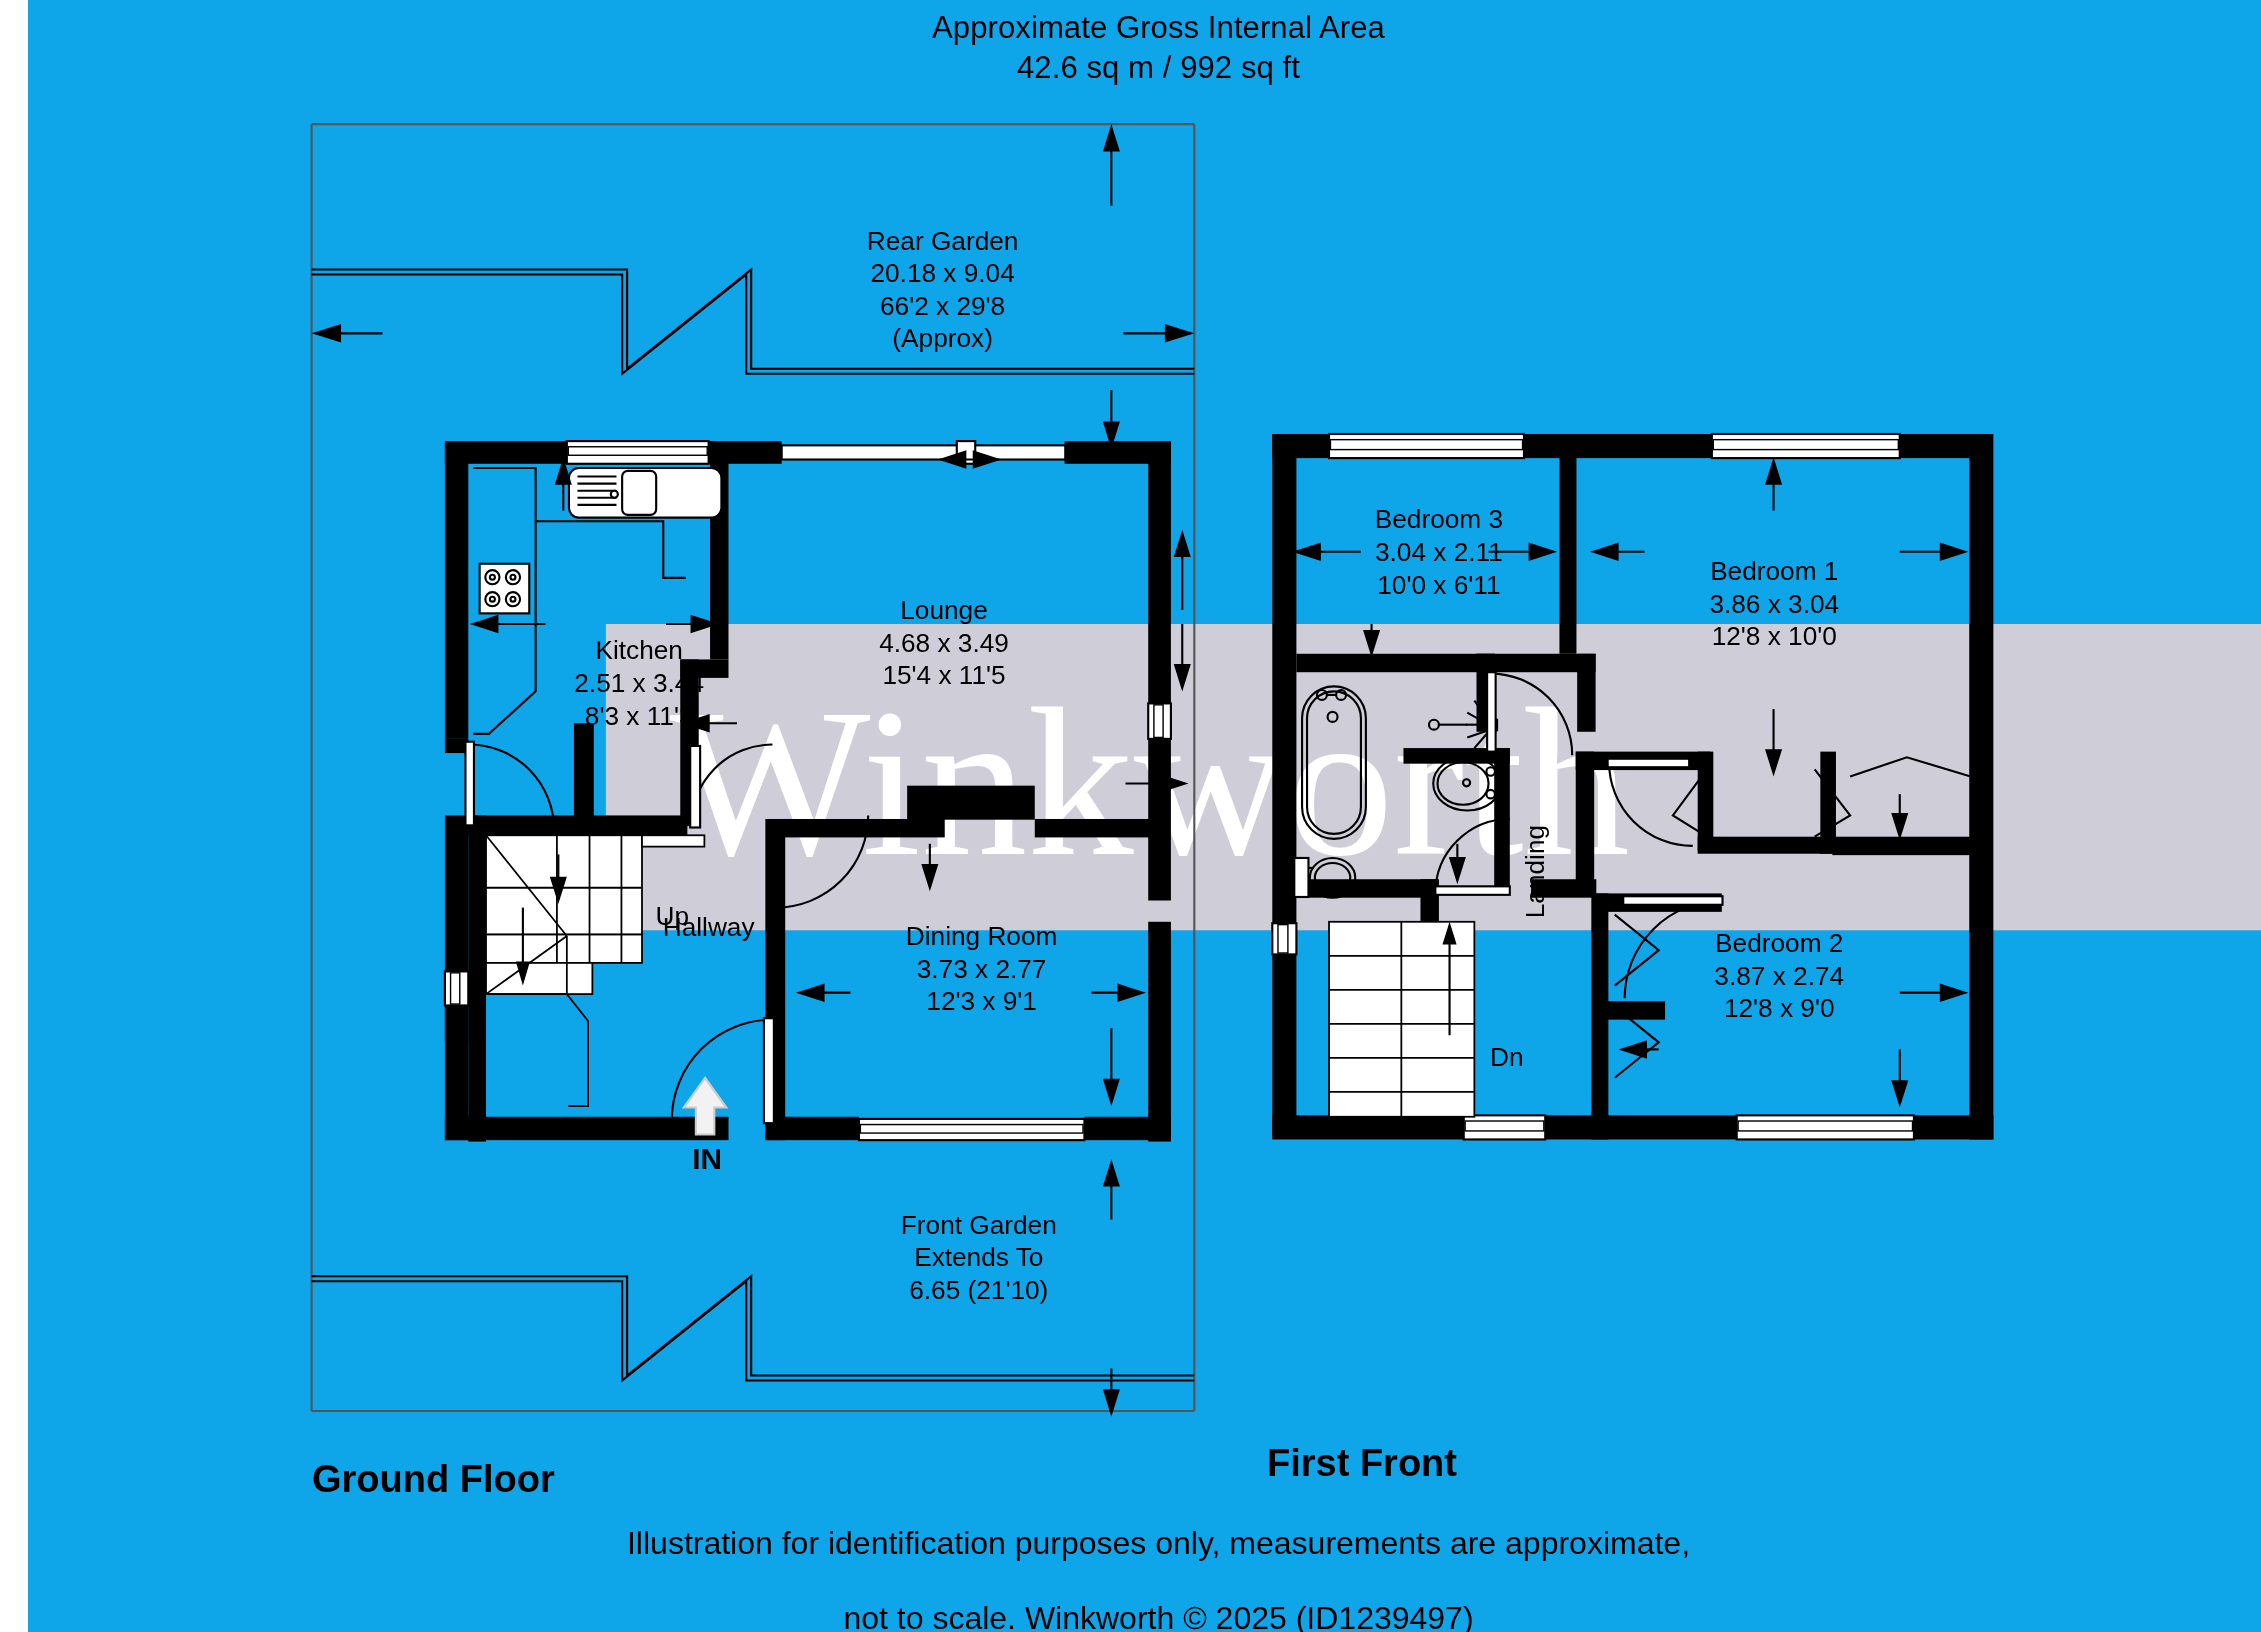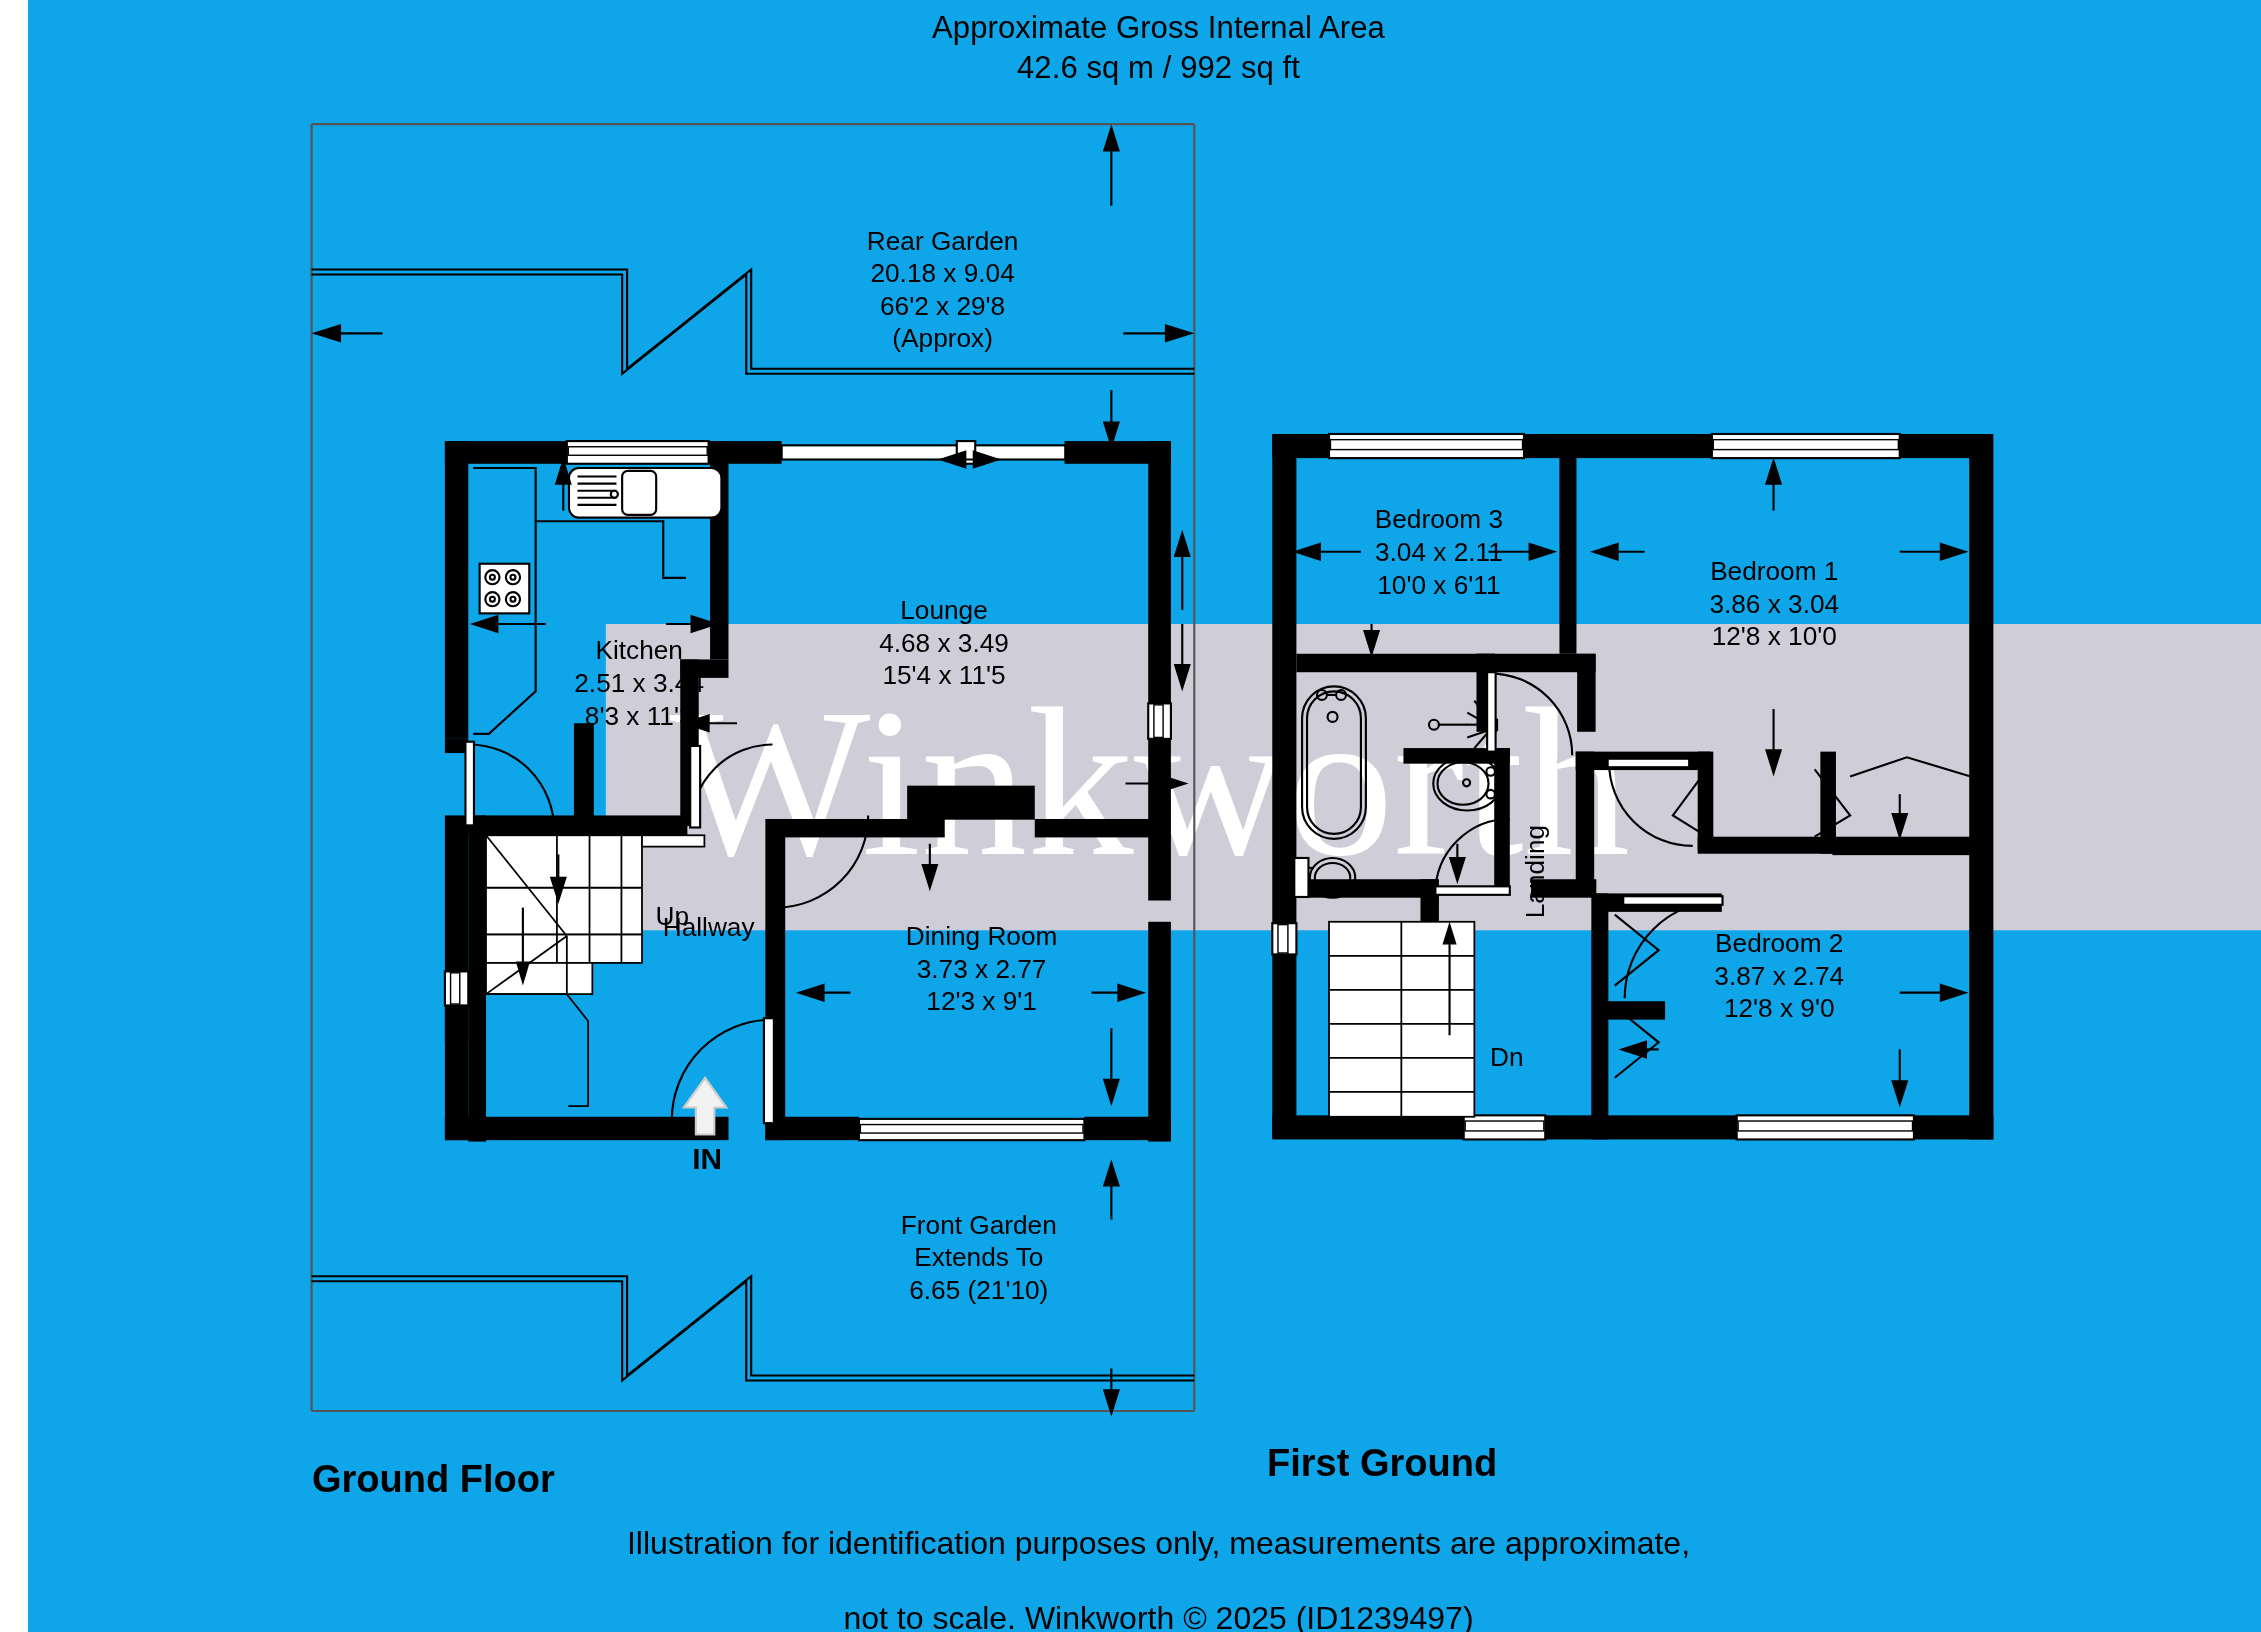--- a/index.html
+++ b/index.html
@@ -498,19 +498,19 @@
       <text class="txt room-dim" x="2463" y="864" text-anchor="middle">3.86 x 3.04</text>
       <text class="txt room-dim" x="2463" y="910" text-anchor="middle">12'8 x 10'0</text>
 
       <text class="txt room-name" x="2470" y="1343" text-anchor="middle">Bedroom 2</text>
       <text class="txt room-dim" x="2470" y="1389" text-anchor="middle">3.87 x 2.74</text>
       <text class="txt room-dim" x="2470" y="1435" text-anchor="middle">12'8 x 9'0</text>
     </g>
   </svg>
 
   <div class="floor-label" id="ground-floor-label">Ground Floor</div>
-  <div class="floor-label" id="first-floor-label">First Ground</div>
+  <div class="floor-label" id="first-floor-label">First Front</div>
 
   <div class="footer" id="footer-line1">Illustration for identification purposes only, measurements are approximate,</div>
   <div class="footer" id="footer-line2">not to scale. Winkworth © 2025 (ID1239497)</div>
 
 </div>
 
 
 </body></html>

